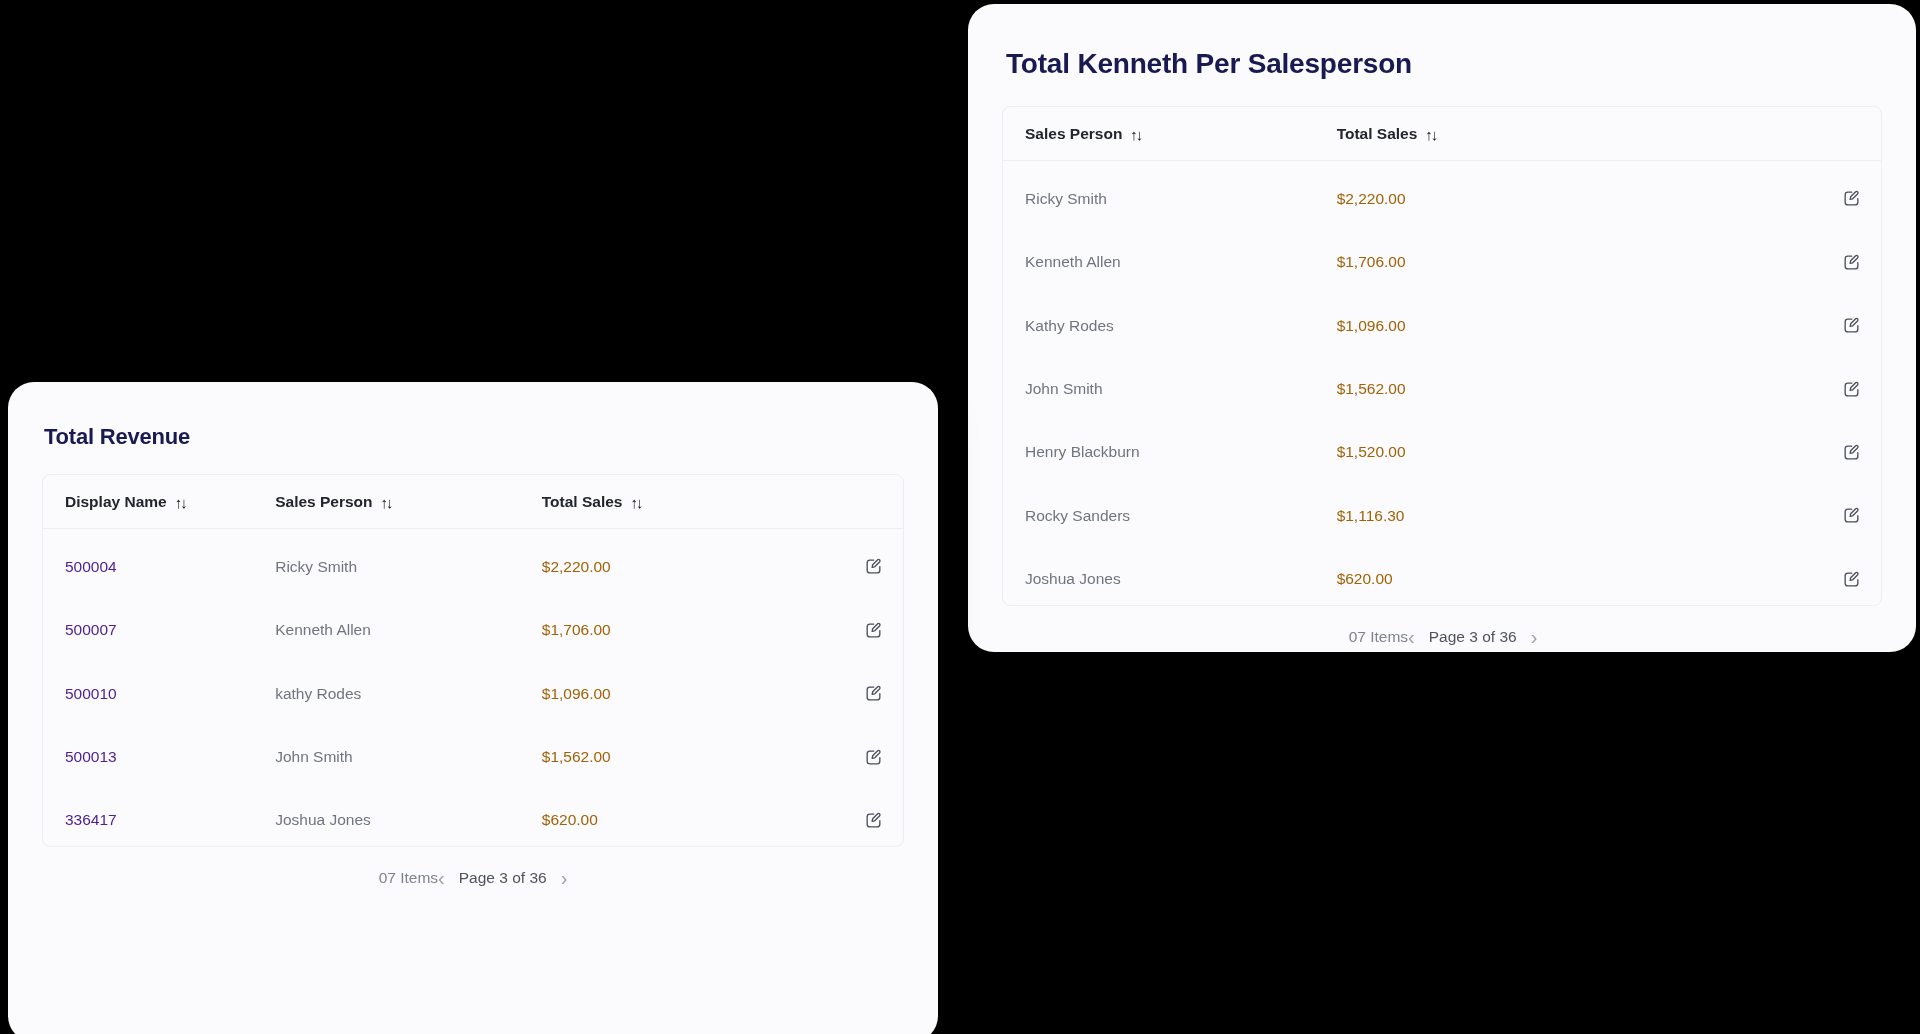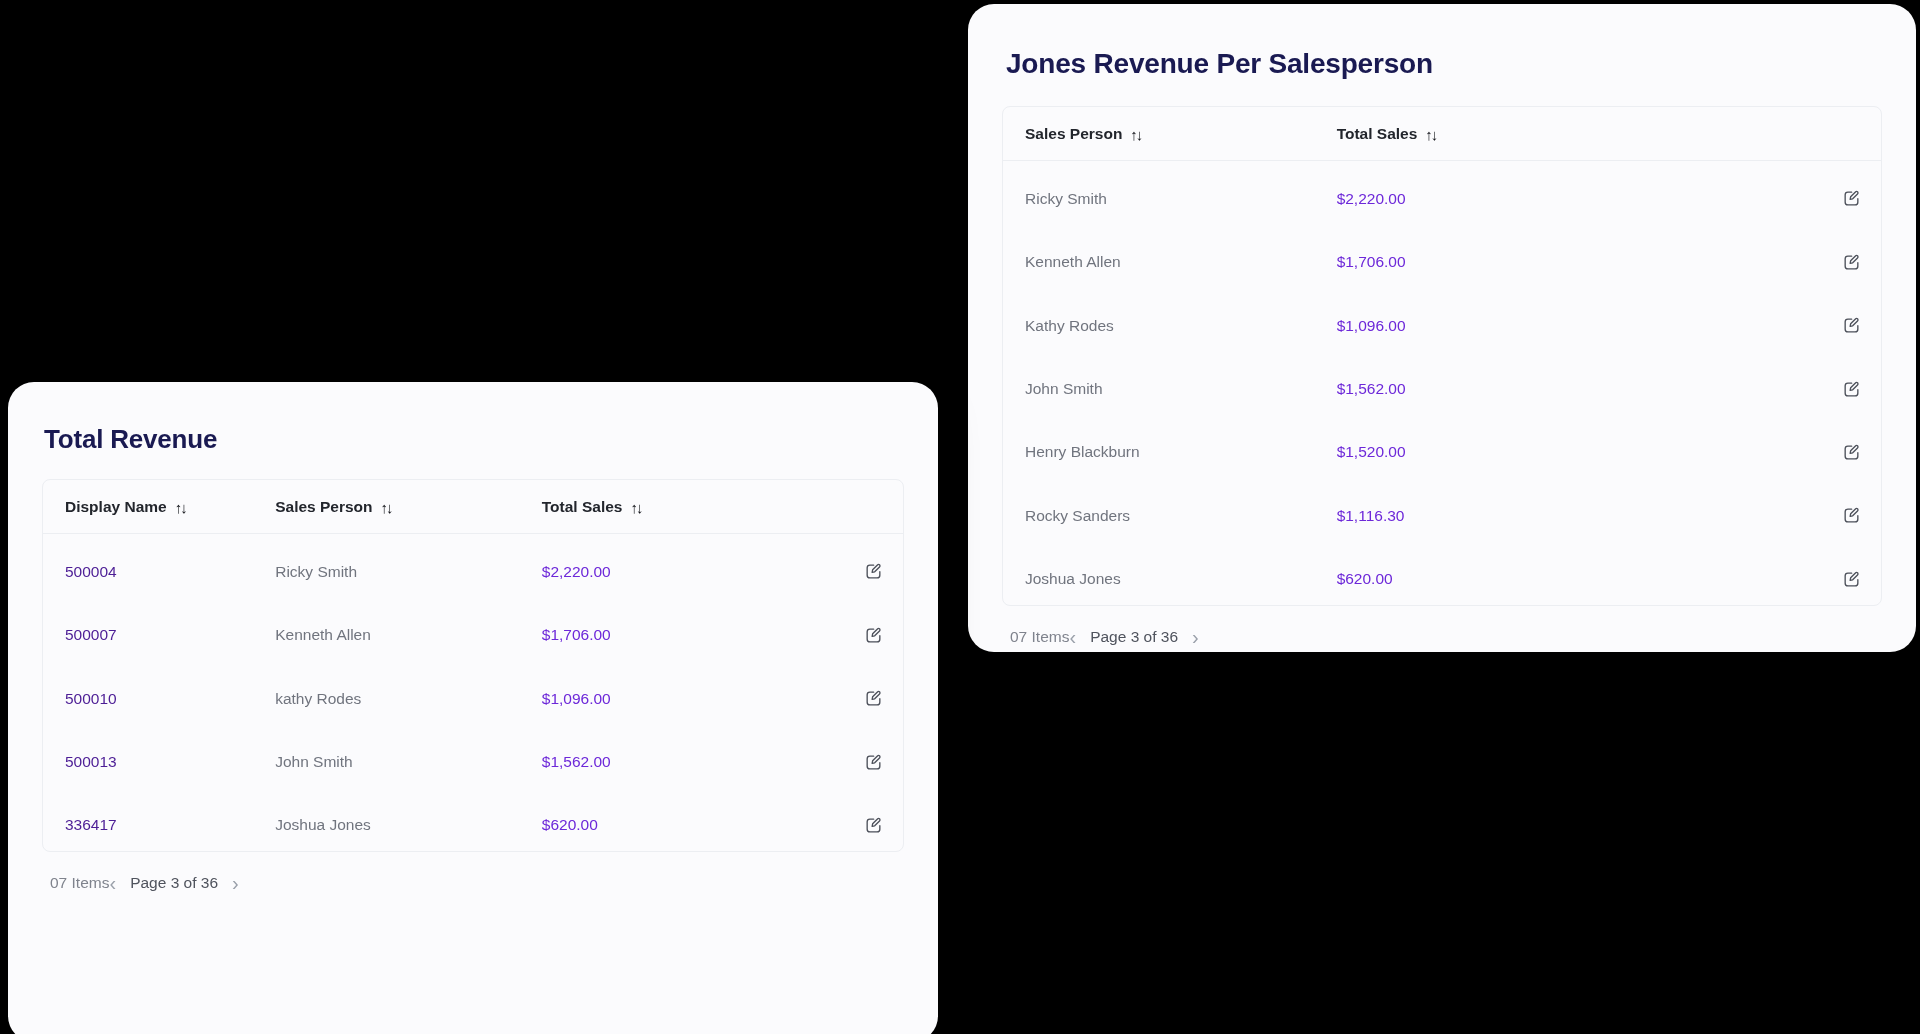--- a/index.html
+++ b/index.html
@@ -39,21 +39,21 @@
     height: 660px;
     padding: 30px 34px 0 34px;
   }
 
   .card-title {
     color: #1a1a52;
     font-weight: bold;
     letter-spacing: -0.2px;
   }
   #card-right .card-title { font-size: 28px; padding: 14px 0 0 4px; }
-  #card-left  .card-title { font-size: 26px; padding: 12px 0 0 2px; }
+  #card-left  .card-title { font-size: 22px; padding: 12px 0 0 2px; }
 
   
   .table-panel {
     margin-top: 26px;
     border: 1px solid #eceef2;
     border-radius: 8px;
     background: #fbfbfd;
     overflow: hidden;
   }
   #card-left .table-panel { margin-top: 24px; }
@@ -87,37 +87,37 @@
 
   tbody td {
     font-size: 15.5px;
     padding: 28px 0 16px 0;
     white-space: nowrap;
     color: #8b8f99;
   }
   tbody td.first { padding-left: 22px; }
   tbody td.strong { color: #4c1d95; }
   tbody td.name { color: #70747e; }
-  tbody td.amount { color: #6d28d9; }
+  tbody td.amount { color: #a16207; }
   tbody td.action { text-align: right; padding-right: 20px; }
 
   .edit-icon {
     display: inline-block;
     width: 19px;
     height: 19px;
     cursor: pointer;
     vertical-align: middle;
   }
   .edit-icon svg { display: block; }
 
   
   .card-footer {
     display: flex;
     align-items: center;
-    justify-content: flex-start;
+    justify-content: center;
     padding: 0 8px;
     height: 62px;
   }
   #card-right .card-footer { padding: 0 6px 0 8px; }
 
   .items-count {
     font-size: 15.5px;
     color: #7f838d;
   }
 
@@ -145,21 +145,21 @@
   #card-left col.c1 { width: 27%; }
   #card-left col.c2 { width: 31%; }
   #card-left col.c3 { width: 28%; }
   #card-left col.c4 { width: 14%; }
 </style>
 </head>
 <body>
 
 <div class="card" id="card-right">
 
-  <div class="card-title">Jones Revenue Per Salesperson</div>
+  <div class="card-title">Total Kenneth Per Salesperson</div>
 
   <div class="table-panel">
     <table>
       <colgroup>
           <col class="c1">
           <col class="c2">
           <col class="c3">
         </colgroup>
       <thead>
         <tr>

